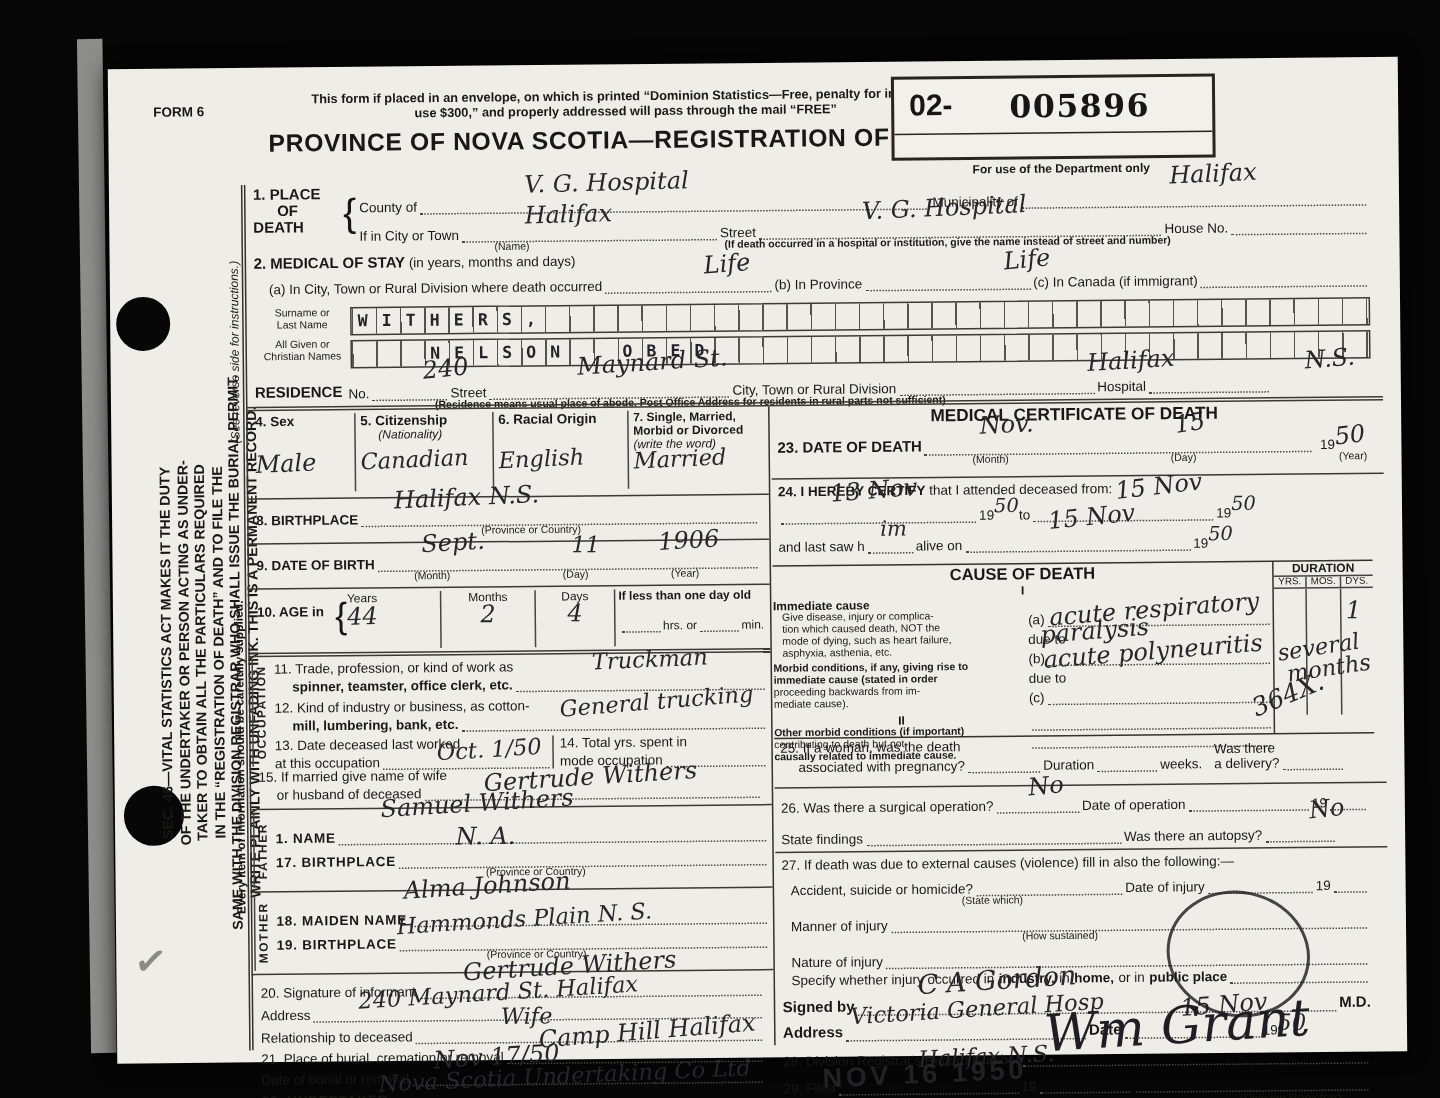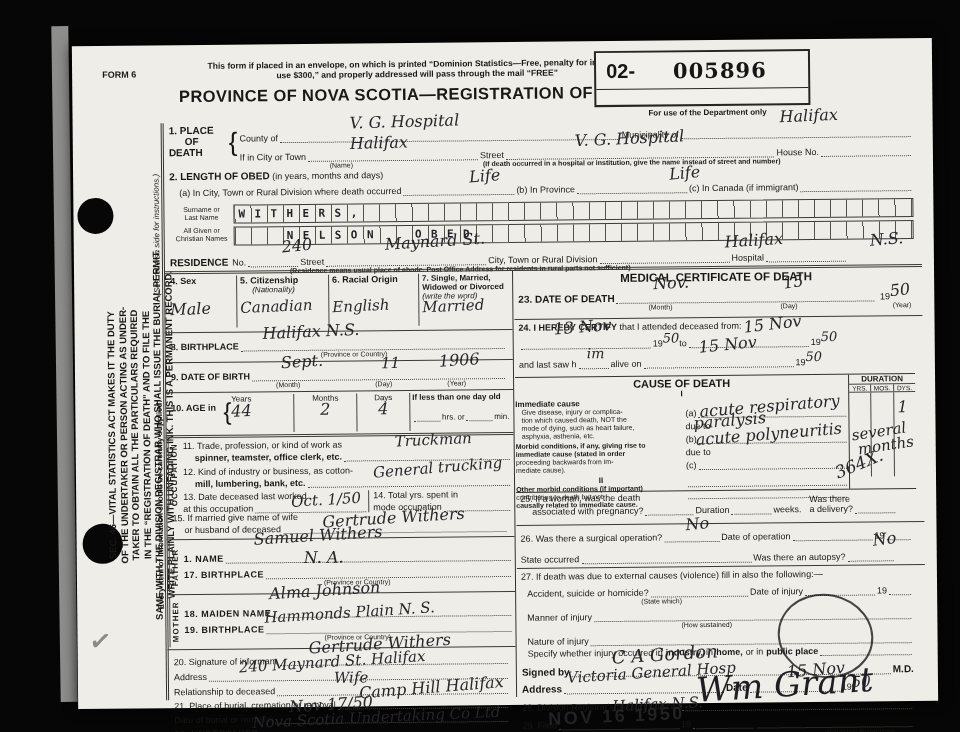--- a/index.html
+++ b/index.html
@@ -124,21 +124,21 @@
           </div>
           <div style="display:flex;position:relative;">
             <span class="printed f7" style="margin-left:90px;">(Name)</span>
             <span class="printed f7 b" style="margin-left:130px;">(If death occurred in a hospital or institution, give the name instead of street and number)</span>
           </div>
         </div>
       </div>
     </div>
 
     <div class="abs" style="left:96px;top:126px;width:744px;">
-      <div class="printed f9"><span class="b f10"><span>2.</span> <span>LENGTH OF OBED</span></span> <span>(in years, months and days)</span></div>
+      <div class="printed f9"><span class="b f10"><span>2.</span> <span>MEDICAL OF STAY</span></span> <span>(in years, months and days)</span></div>
       <div class="row f9 printed" style="height:16px;position:relative;">
         <span style="padding-left:10px;">(a) In City, Town or Rural Division where death occurred</span>
         <span class="dot" style="max-width:120px;"></span>
         <span class="hw hw16 abs" style="left:300px;top:-10px;transform:rotate(-4deg);">Life</span>
         <span>(b) In Province</span>
         <span class="dot" style="max-width:110px;"></span>
         <span class="hw hw16 abs" style="left:500px;top:-11px;transform:rotate(-5deg);">Life</span>
         <span>(c) In Canada (if immigrant)</span>
         <span class="dot"></span>
       </div>
@@ -193,21 +193,21 @@
         <div class="b">5. Citizenship</div>
         <div class="i f8" style="padding-left:12px;">(Nationality)</div>
         <div class="hw hw15" style="margin-top:5px;transform:rotate(-2deg);">Canadian</div>
       </div>
       <div style="width:86px;border-right:1px solid #444;padding-left:3px;" class="printed f9">
         <div class="b">6. Racial Origin</div>
         <div class="hw hw15" style="margin-top:14px;transform:rotate(-2deg);">English</div>
       </div>
       <div style="flex:1;padding-left:3px;" class="printed f8">
         <div class="b">7. Single, Married,</div>
-        <div class="b">Widowed or Divorced</div>
+        <div class="b">Morbid or Divorced</div>
         <div class="i">(write the word)</div>
         <div class="hw hw15" style="margin-top:-2px;transform:rotate(-2deg);">Married</div>
       </div>
     </div>
     <div class="hr" style="top:287px;left:90px;width:348px;"></div>
 
     <div class="abs" style="left:96px;top:291px;width:336px;">
       <div class="row f9 printed" style="height:16px;position:relative;">
         <span class="b">8. BIRTHPLACE</span>
         <span class="dot"></span>
@@ -538,21 +538,21 @@
       <div class="row f9 printed" style="height:15px;position:relative;">
         <span>26. Was there a surgical operation?</span>
         <span class="dot" style="max-width:55px;"></span>
         <span class="hw hw16 abs" style="left:165px;top:-10px;transform:rotate(-5deg);">No</span>
         <span>Date of operation</span>
         <span class="dot"></span>
         <span>19</span>
         <span class="dot" style="max-width:24px;"></span>
       </div>
       <div class="row f9 printed" style="height:17px;position:relative;margin-top:4px;">
-        <span>State occurred</span>
+        <span>State findings</span>
         <span class="dot" style="max-width:170px;"></span>
         <span>Was there an autopsy?</span>
         <span class="dot" style="max-width:46px;"></span>
         <span class="hw hw16 abs" style="left:352px;top:-12px;transform:rotate(-6deg);">No</span>
       </div>
     </div>
     <div class="hr" style="top:526px;left:440px;right:12px;"></div>
 
     <div class="abs" style="left:444px;top:530px;width:392px;">
       <div class="printed f9">27. If death was due to external causes (violence) fill in also the following:—</div>

